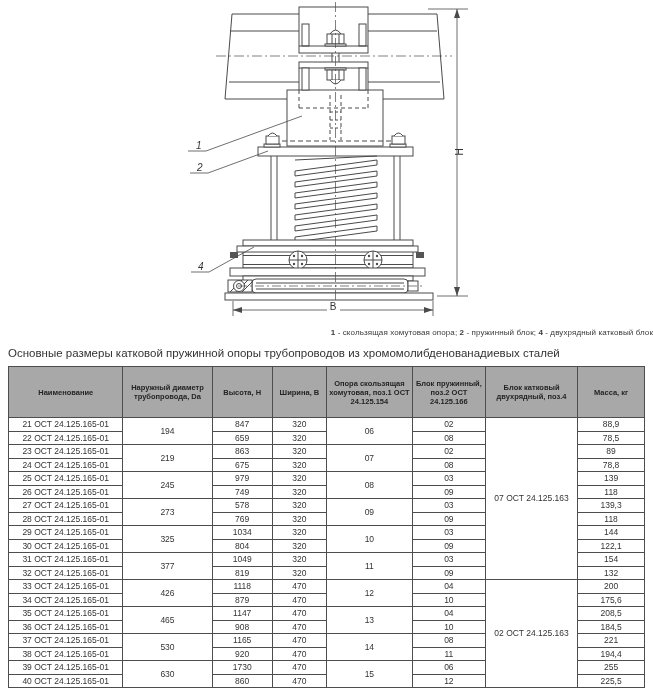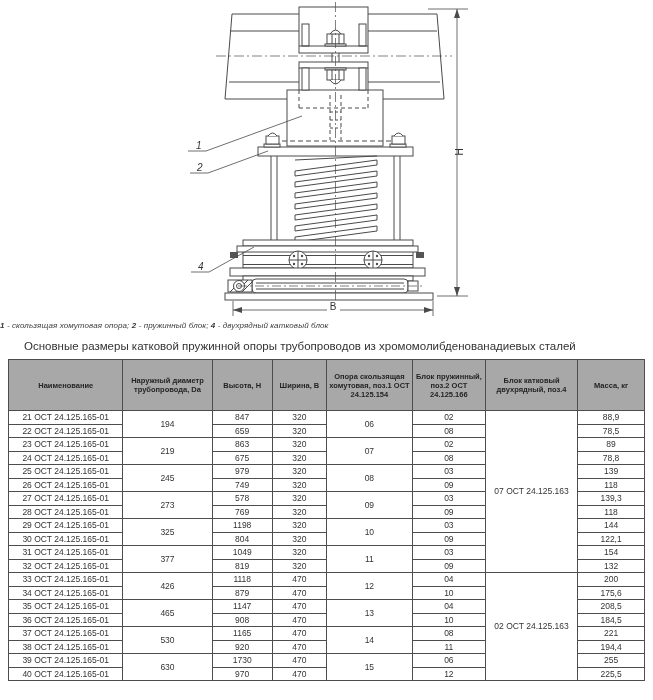--- a/index.html
+++ b/index.html
@@ -1,22 +1,22 @@
 <!DOCTYPE html>
 <html><head>
 <meta charset="utf-8">
 <style>
   html,body { margin:0; padding:0; background:#fff; }
   body { width:653px; font-family:"Liberation Sans", sans-serif; }
   .page { width:653px; height:700px; overflow:hidden; background:#fff; }
   svg text { font-family:"Liberation Sans", sans-serif; }
   .drawing { display:block; }
-  .caption { text-align:left; font-size:8px; color:#3a3a3a; margin:1px 0 0 0; letter-spacing:0.1px;font-style:italic; }
+  .caption { text-align:right; font-size:8px; color:#3a3a3a; margin:8px 0 0 0; letter-spacing:0.1px; }
   .caption b { font-weight:bold; }
-  .title { font-size:11.5px; color:#333; margin:10px 0 7px 24px; }
+  .title { font-size:11.5px; color:#333; margin:10px 0 7px 8px; }
   table.spec { border-collapse:collapse; width:637px; margin-left:8px; table-layout:fixed; }
   table.spec th {
     background:#a8a8a8; font-size:7.5px; font-weight:bold; color:#242424;
     border:1px solid #4d4d4d; padding:2px 1px; height:46px; vertical-align:middle; text-align:center;
   }
   table.spec td {
     font-size:8.5px; color:#333; border:1px solid #4d4d4d; text-align:center;
     padding:0 1px; height:12.5px; line-height:1; vertical-align:middle; background:#fff;
     overflow:hidden; white-space:nowrap;
   }
@@ -249,21 +249,21 @@
         <tr>
           <td>28 ОСТ 24.125.165-01</td>
           <td>769</td>
           <td>320</td>
           <td>09</td>
           <td>118</td>
         </tr>
         <tr>
           <td>29 ОСТ 24.125.165-01</td>
           <td rowspan="2">325</td>
-          <td>1198</td>
+          <td>1034</td>
           <td>320</td>
           <td rowspan="2">10</td>
           <td>03</td>
           <td>144</td>
         </tr>
         <tr>
           <td>30 ОСТ 24.125.165-01</td>
           <td>804</td>
           <td>320</td>
           <td>09</td>
@@ -338,21 +338,21 @@
           <td>39 ОСТ 24.125.165-01</td>
           <td rowspan="2">630</td>
           <td>1730</td>
           <td>470</td>
           <td rowspan="2">15</td>
           <td>06</td>
           <td>255</td>
         </tr>
         <tr>
           <td>40 ОСТ 24.125.165-01</td>
-          <td>970</td>
+          <td>860</td>
           <td>470</td>
           <td>12</td>
           <td>225,5</td>
         </tr>
       </tbody>
   </table>
 
 </div>
 
 </body></html>

